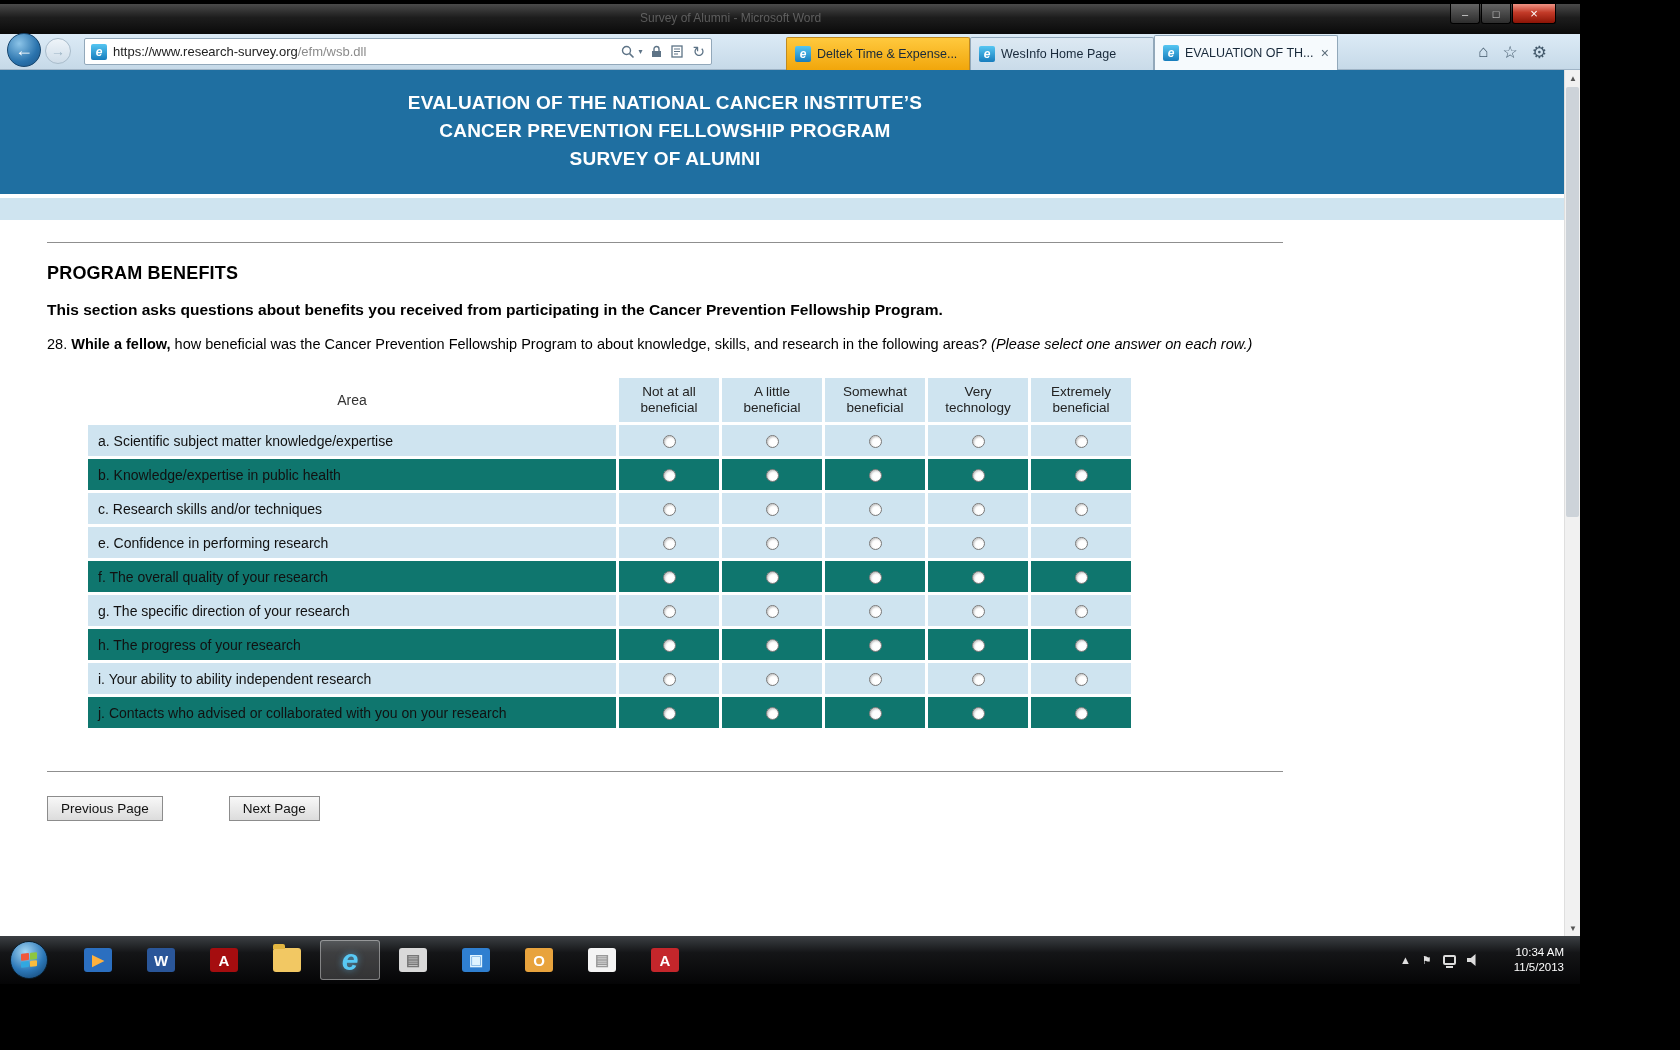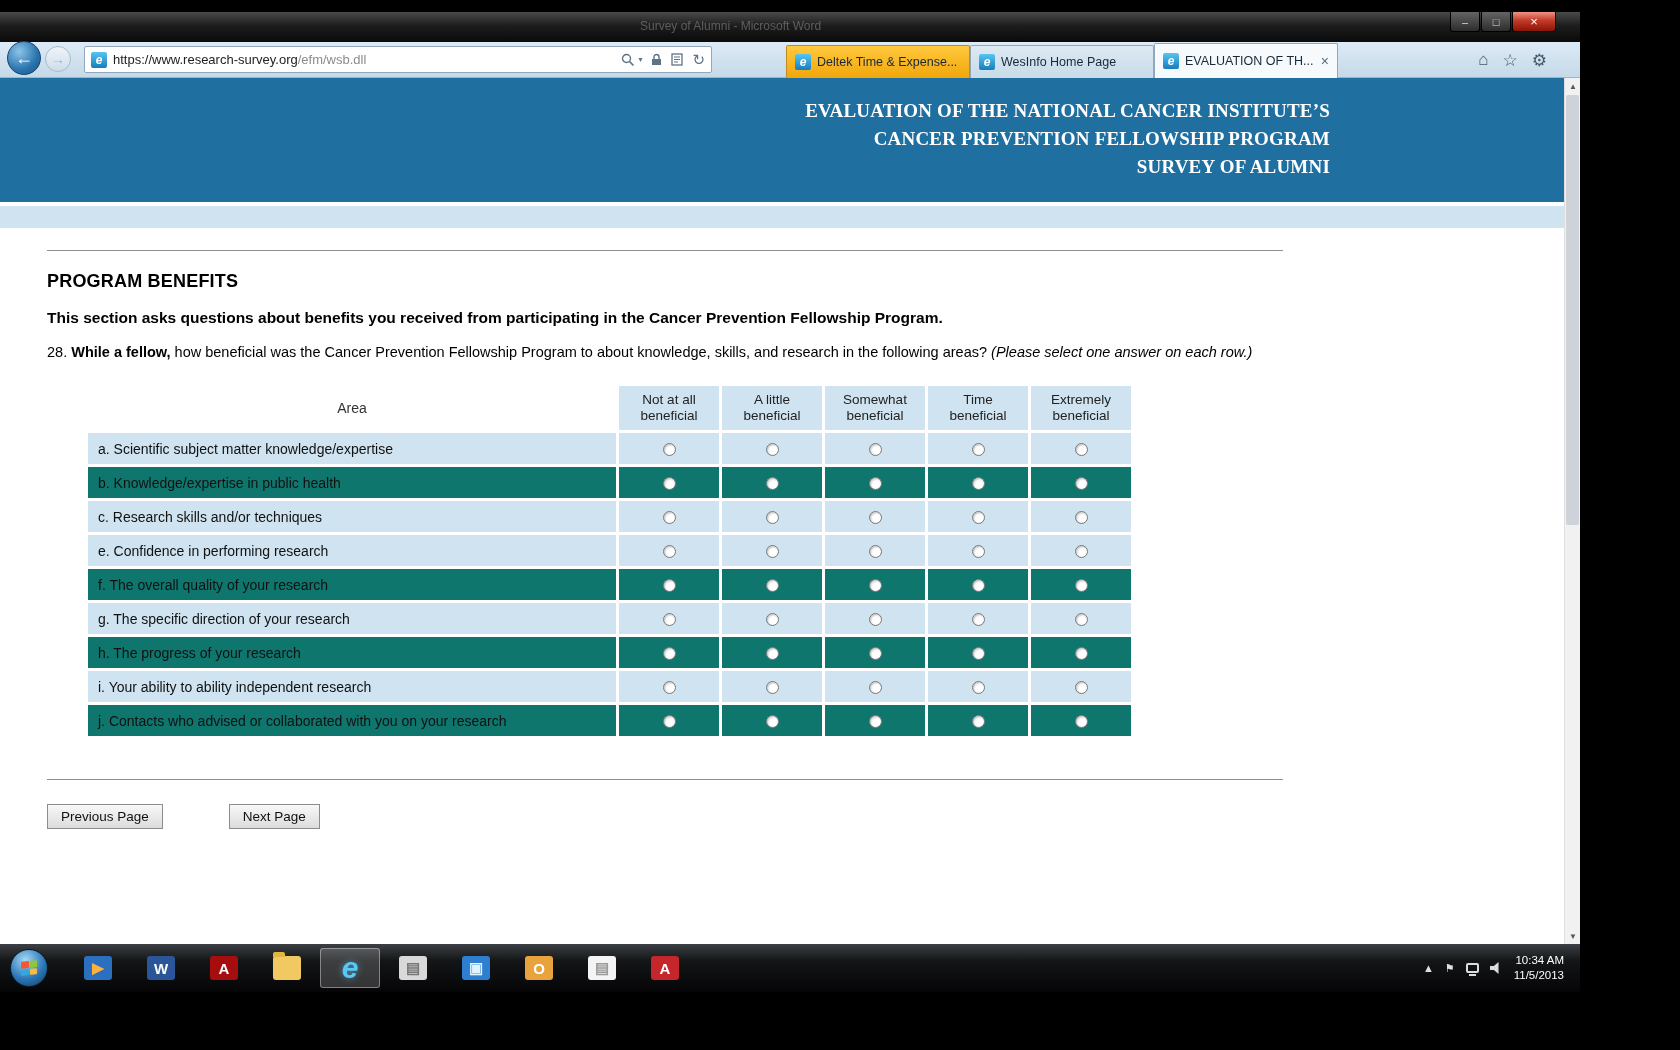--- a/index.html
+++ b/index.html
@@ -2,21 +2,21 @@
 <html><head>
 <meta charset="utf-8">
 <style>
   * { box-sizing: border-box; }
   html,body { margin:0; padding:0; }
   body {
     width:1680px; height:1050px; overflow:hidden; background:#000;
     font-family:"Liberation Sans", sans-serif;
   }
   .screen { position:relative; width:1680px; height:1050px; background:#000; }
-  .desktop { position:absolute; left:0; top:12px; width:1580px; height:980px; background:#fff; }
+  .desktop { position:absolute; left:0; top:4px; width:1580px; height:980px; background:#fff; }
 
   
   .titlebar { position:absolute; left:0; top:0; width:100%; height:30px;
     background:linear-gradient(#4a4a4a,#1d1d1d 45%,#0a0a0a); }
   .ghost { position:absolute; left:640px; top:7px; font-size:12px; color:#9a9a9a; opacity:.5; white-space:nowrap; }
   .winbtns { position:absolute; right:24px; top:0; display:flex; }
   .wbtn { width:30px; height:20px; margin-left:1px; border:1px solid #000; border-top:none;
     border-radius:0 0 3px 3px; background:linear-gradient(#636363,#2d2d2d);
     color:#ddd; font-size:11px; display:flex; align-items:center; justify-content:center; }
   .wbtn.close { width:44px; background:linear-gradient(#ef9384,#c23a28 45%,#8c1406); color:#fff; font-size:13px; }
@@ -47,21 +47,21 @@
     display:flex; align-items:center; gap:6px; padding:0 8px; font-size:12.5px; color:#18293a; }
   .tab.alert { background:linear-gradient(#ffc93e,#f1a60b); border-color:#c08a20; }
   .tab.active { background:#f6fafd; height:35px; margin-top:0; }
   .tab-label { white-space:nowrap; overflow:hidden; }
   .tab-close { margin-left:auto; color:#5a6b78; font-size:14px; }
   .chromeicons { position:absolute; right:33px; top:8px; display:flex; gap:14px; font-size:17px; color:#43596b; }
 
   
   .page { position:absolute; left:0; top:66px; width:1564px; height:866px; background:#fff; overflow:hidden; }
   .banner { height:124px; background:#1f6fa1; }
-  .banner-inner { width:1330px; padding-top:19px; text-align:right;font-family:Liberation Serif, serif; }
+  .banner-inner { width:1330px; padding-top:19px; text-align:center; }
   .banner-line { color:#fff; font-weight:bold; font-size:19px; line-height:28px; letter-spacing:.2px; }
   .subband { height:22px; background:#cfe4f0; margin-top:4px; }
   .content { width:1330px; padding-left:47px; }
   hr.rule { border:none; border-top:1px solid #8f8f8f; width:1236px; margin:22px 0 0 0; }
   hr.rule2 { margin-top:40px; }
   .section-title { font-size:18px; font-weight:bold; color:#000; margin:20px 0 0 0; letter-spacing:.2px; }
   .intro { font-size:15.5px; font-weight:bold; margin:17px 0 0 0; color:#000; }
   .question { margin:15px 0 0 0; font-size:14.5px; color:#000; max-width:1226px; padding-left:31px; text-indent:-31px; line-height:21px; }
 
   table.matrix { margin:20px 0 0 38px; border-collapse:separate; border-spacing:3px; }
@@ -110,21 +110,21 @@
   .kind-folder::before { content:""; position:absolute; top:-4px; left:0; width:12px; height:5px;
     background:#e3b640; border-radius:2px 2px 0 0; }
   .kind-ie { background:none !important; font-size:30px; font-style:italic; font-weight:bold;
     color:#58c9f5; text-shadow:0 0 7px rgba(96,200,255,.6); }
   .tray { margin-left:auto; display:flex; align-items:center; gap:11px; padding-right:16px; }
   .trayicon { font-size:11px; color:#e0e0e0; display:inline-flex; align-items:center; justify-content:center; }
   .kind-network { width:13px; height:10px; border:2px solid #dcdcdc; border-radius:2px; position:relative; }
   .kind-network::after { content:""; position:absolute; left:1px; bottom:-5px; width:7px; height:2px; background:#dcdcdc; }
   .kind-volume { width:13px; height:13px; background:#dcdcdc;
     clip-path:polygon(0 34%, 32% 34%, 68% 4%, 68% 96%, 32% 66%, 0 66%); }
-  .clock { text-align:right; font-size:11.5px; color:#fff; line-height:1.3; }
+  .clock { text-align:right; font-size:11.5px; color:#fff; line-height:1.3;margin-left:23px; }
 </style>
 </head>
 <body>
 
 <div class="screen">
   <div class="desktop">
 
     <div class="titlebar">
       <span class="ghost">Survey of Alumni - Microsoft Word</span>
       <div class="winbtns">
@@ -205,21 +205,21 @@
           <i>(Please select one answer on each row.)</i>
         </p>
 
         <table class="matrix">
           <thead>
             <tr>
               <th class="areahead">Area</th>
             <th class="colhead">Not at all beneficial</th>
                 <th class="colhead">A little beneficial</th>
                 <th class="colhead">Somewhat beneficial</th>
-                <th class="colhead">Time beneficial</th>
+                <th class="colhead">Very technology</th>
                 <th class="colhead">Extremely beneficial</th>
               </tr>
           </thead>
           <tbody>
               <tr class="shaded">
                 <td class="area">a. Scientific subject matter knowledge/expertise</td>
                 <td class="radio-cell"><input type="radio" name="q28-row-0" style=""></td>
                 <td class="radio-cell"><input type="radio" name="q28-row-0" style=""></td>
                 <td class="radio-cell"><input type="radio" name="q28-row-0" style=""></td>
                 <td class="radio-cell"><input type="radio" name="q28-row-0" style=""></td>

